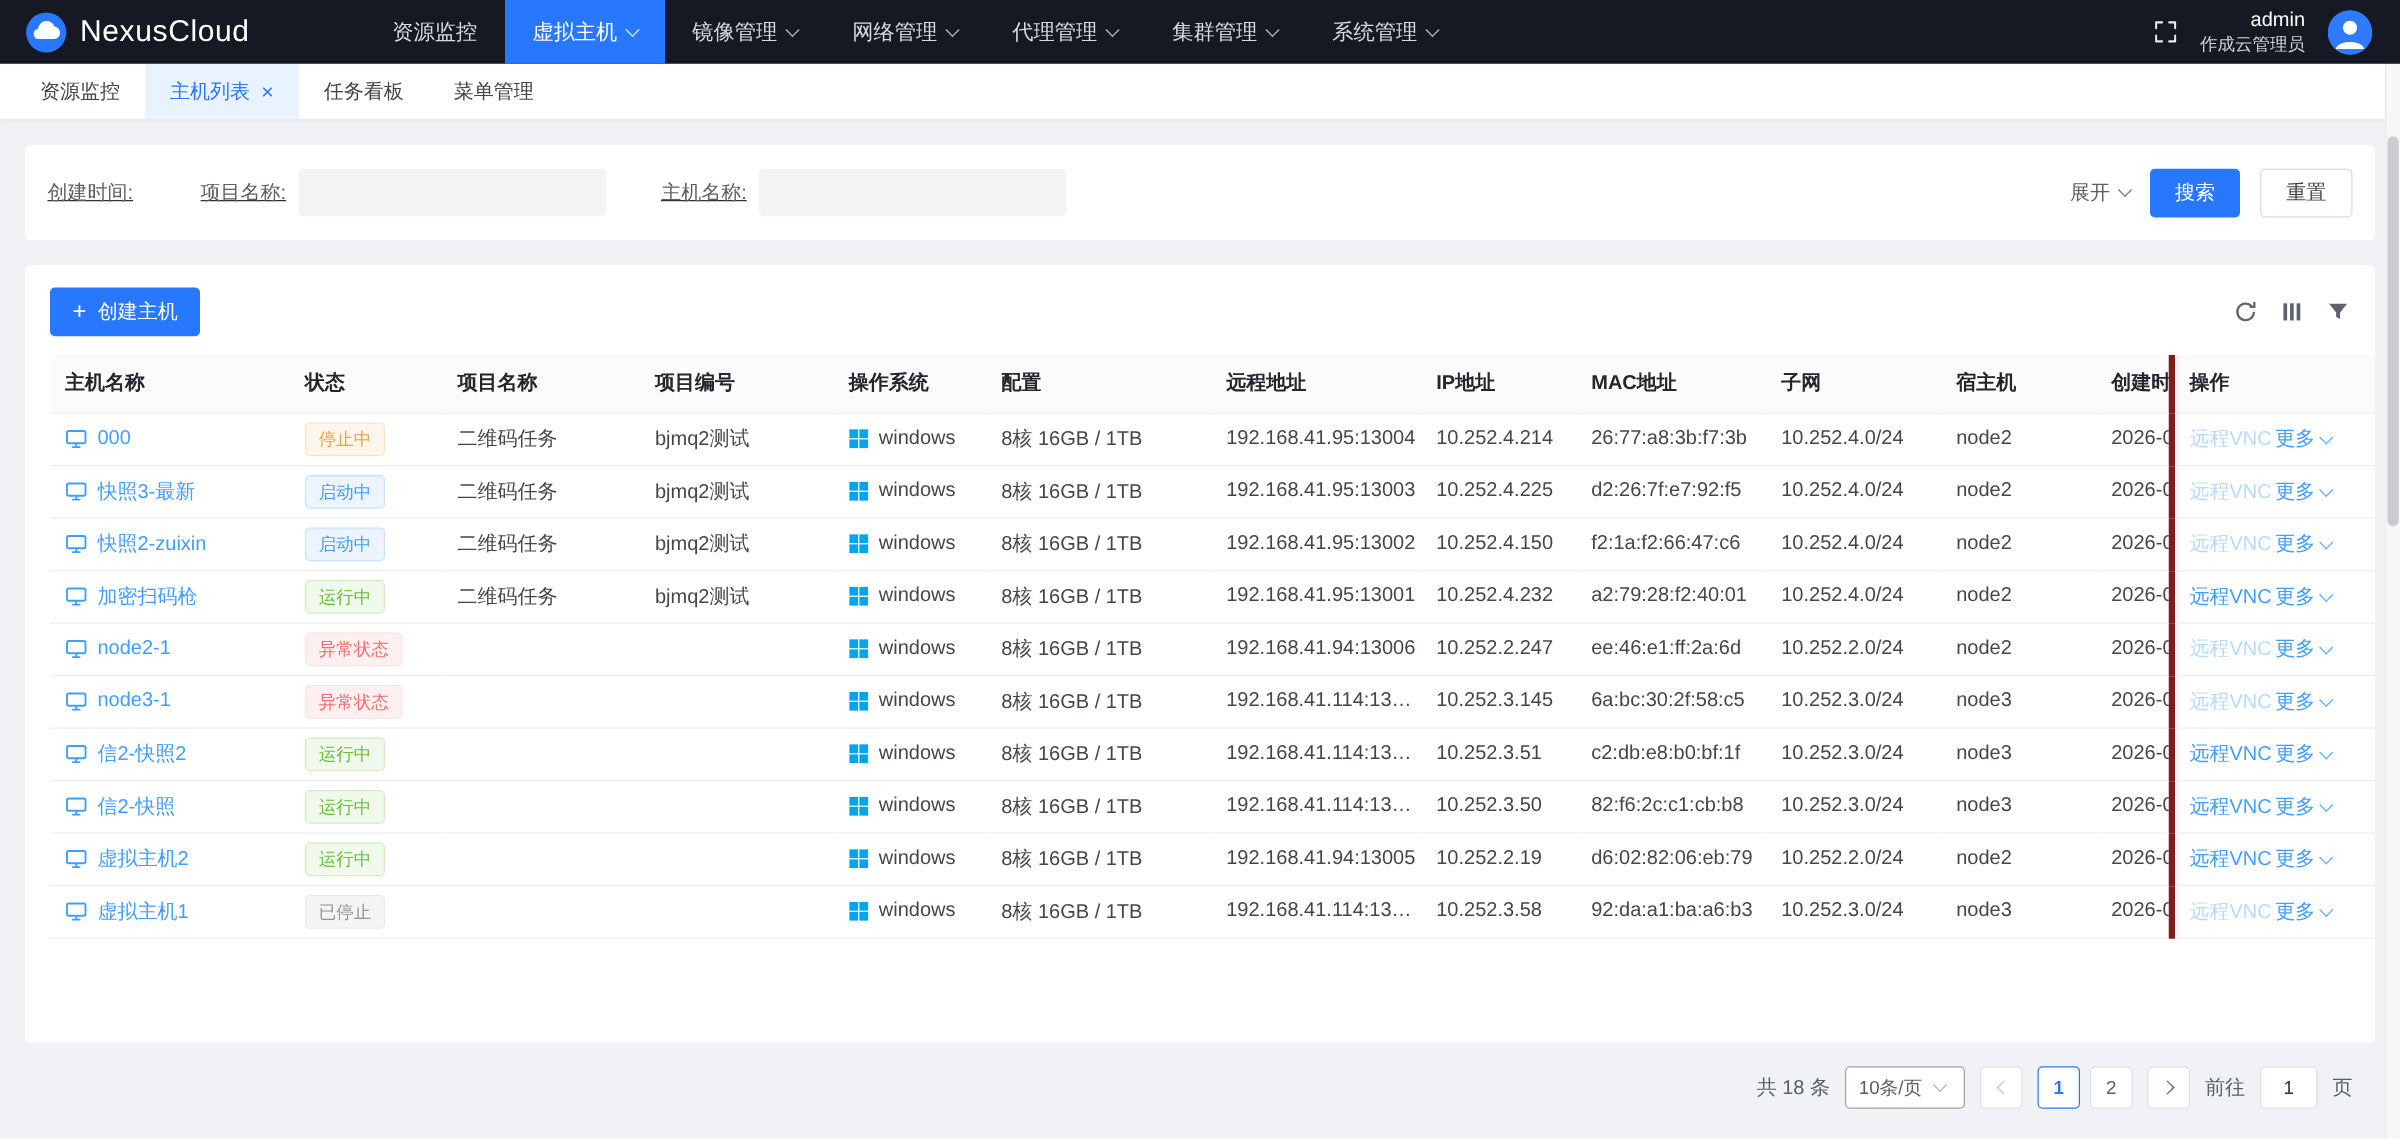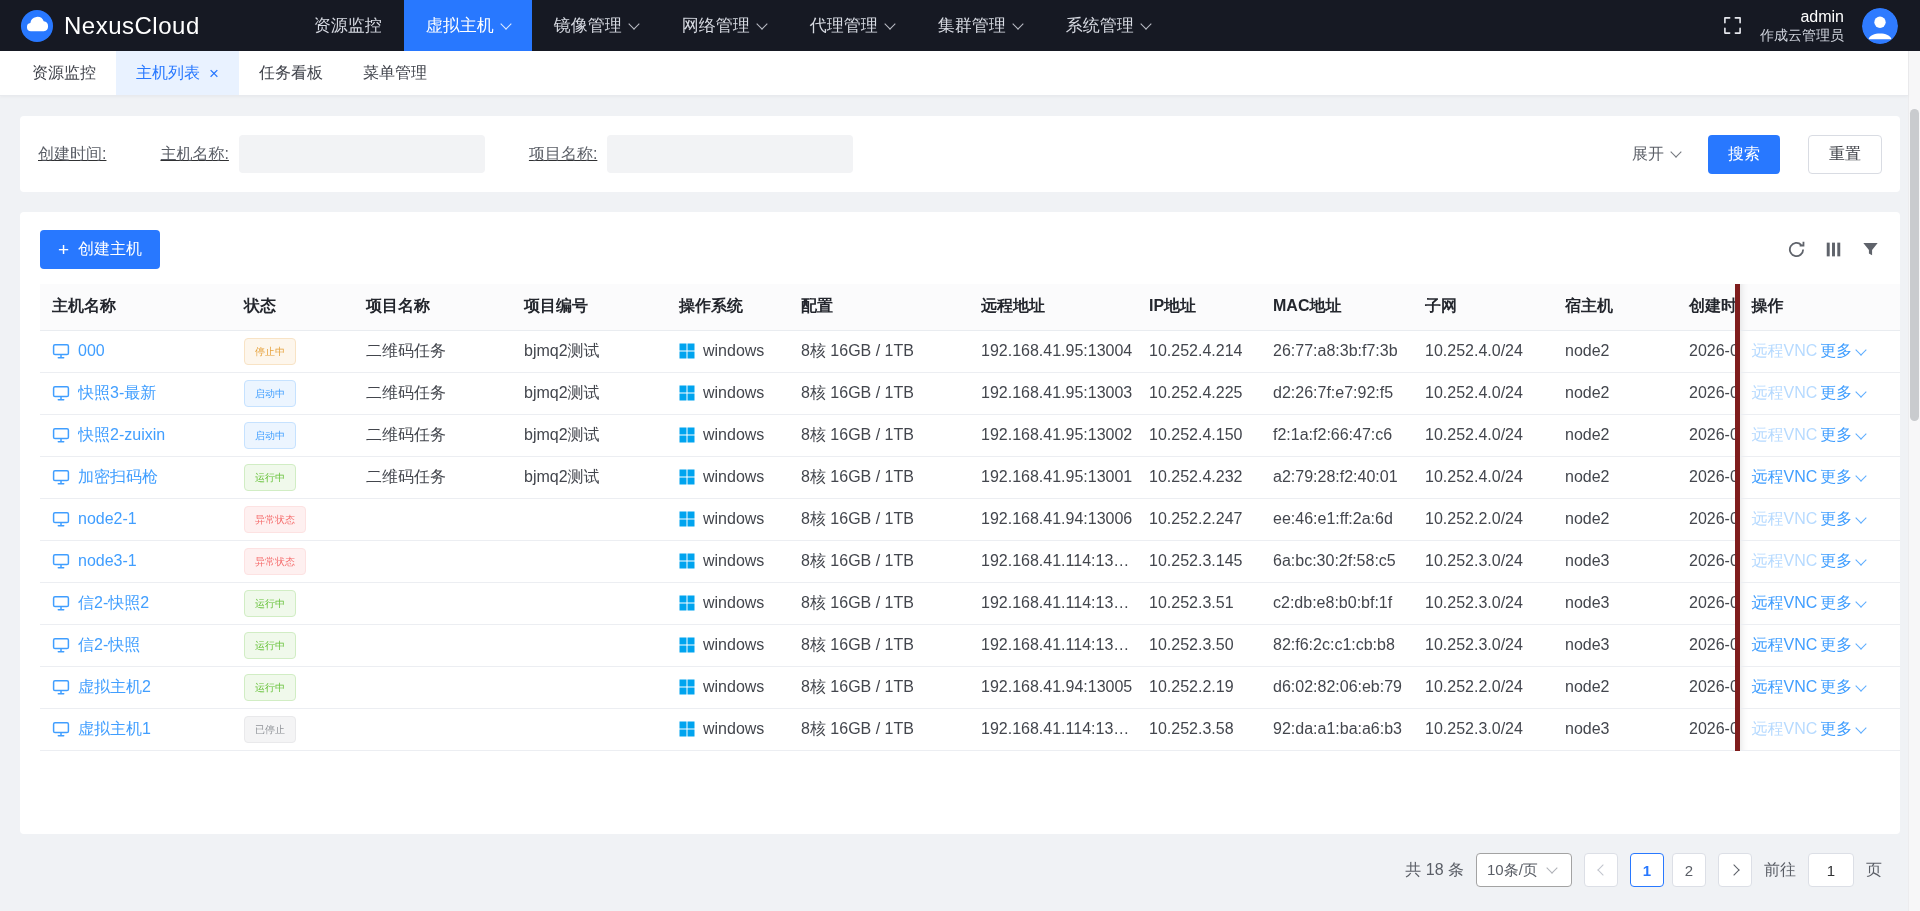--- a/index.html
+++ b/index.html
@@ -60,21 +60,21 @@
   .f-group + .f-group { margin-left:44px; }
   .date-box {
     width:218px; height:38px; background:#f2f3f5; border-radius:4px;
     display:flex; align-items:center; padding:0 10px; gap:7px; color:#a8abb2; font-size:15px;
   }
   .date-sep { color:#5a5e66; margin:0 4px; }
   .f-input {
     width:246px; height:38px; background:#f2f3f5; border:none; border-radius:4px;
     padding:0 12px; font-size:15px; color:#303133; outline:none;
   }
-  .filter-right { margin-left:auto; display:flex; align-items:center; gap:28px; }
+  .filter-right { margin-left:auto; display:flex; align-items:center; gap:16px; }
   .expand-toggle { color:#5a5e66; font-size:16px; display:flex; align-items:center; cursor:pointer; }
   .btn {
     height:39px; border-radius:4px; font-size:16px; padding:0 20px;
     display:inline-flex; align-items:center; justify-content:center; cursor:pointer; border:none;
     font-family:inherit;
   }
   .btn-primary { background:var(--primary); color:#fff; }
   .btn-default { background:#fff; color:#3c3f45; border:1px solid #d9dce3; }
 
   
@@ -106,21 +106,21 @@
   th.col-created, td.col-created { padding-right:0; }
   th.col-op, td.col-op {
     border-left:5px solid #7f1d1d;
     box-shadow:inset 9px 0 8px -9px rgba(0,0,0,.14);
   }
   .cell-flex { vertical-align:middle; }
   .cell-flex .inner { display:flex; align-items:center; gap:8px; }
   .host-link { color:var(--link); text-decoration:none; cursor:pointer; overflow:hidden; text-overflow:ellipsis; }
   .tag {
     display:inline-block; height:27px; line-height:25px; padding:0 10px;
-    border-radius:4px; font-size:10px; border:1px solid transparent;
+    border-radius:4px; font-size:14px; border:1px solid transparent;
   }
   .tag-warning { color:#e6a23c; background:#fdf6ec; border-color:#f8e3c5; }
   .tag-primary { color:#409eff; background:#ecf5ff; border-color:#c6e2ff; }
   .tag-success { color:#67c23a; background:#f0f9eb; border-color:#d1edc4; }
   .tag-danger  { color:#f56c6c; background:#fef0f0; border-color:#fde2e2; }
   .tag-info    { color:#909399; background:#f4f4f5; border-color:#e9e9eb; }
   .op-vnc { color:var(--link); cursor:pointer; }
   .op-vnc.disabled { color:var(--link); opacity:.38; cursor:not-allowed; }
   .op-more { color:var(--link); cursor:pointer; margin-left:3px; display:inline-flex; align-items:center; }
   .op-more .chev { border-width:1.4px; margin-left:5px; top:-1px; }
@@ -235,25 +235,25 @@
       <div class="tab">
         <span>菜单管理</span>
       </div>
     </div>
 
   <div class="filter-card">
     <div class="f-group">
       <span class="f-label">创建时间:</span>
     </div>
     <div class="f-group">
+      <span class="f-label">项目名称:</span>
+      <input class="f-input" style="">
+    </div>
+    <div class="f-group">
       <span class="f-label">主机名称:</span>
-      <input class="f-input" style="">
-    </div>
-    <div class="f-group">
-      <span class="f-label">项目名称:</span>
       <input class="f-input" style="">
     </div>
     <div class="filter-right">
       <span class="expand-toggle">
         <span>展开</span>
           <i class="chev"></i>
       </span>
       <button class="btn btn-primary">搜索</button>
       <button class="btn btn-default">重置</button>
     </div>

